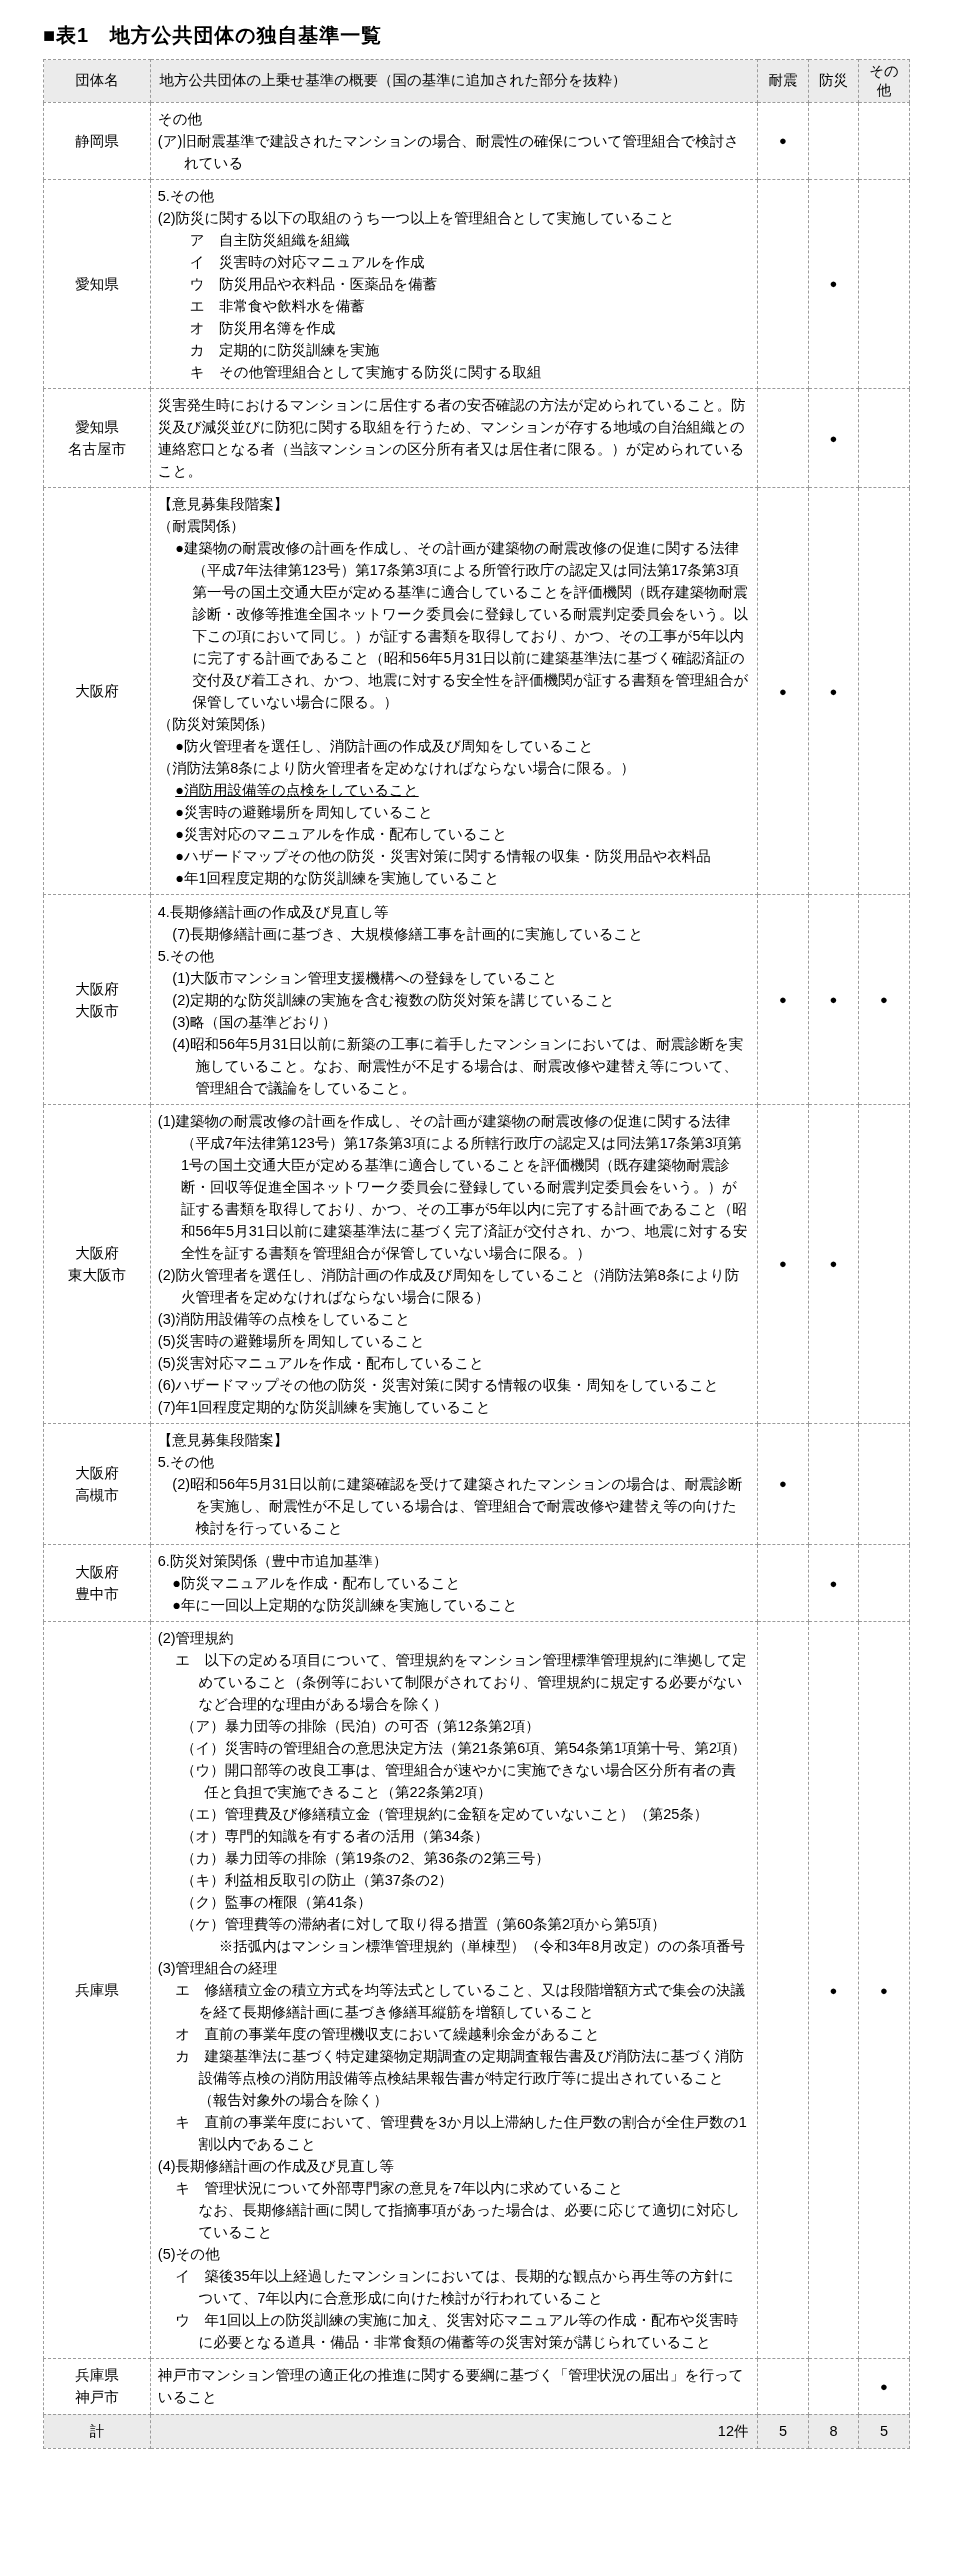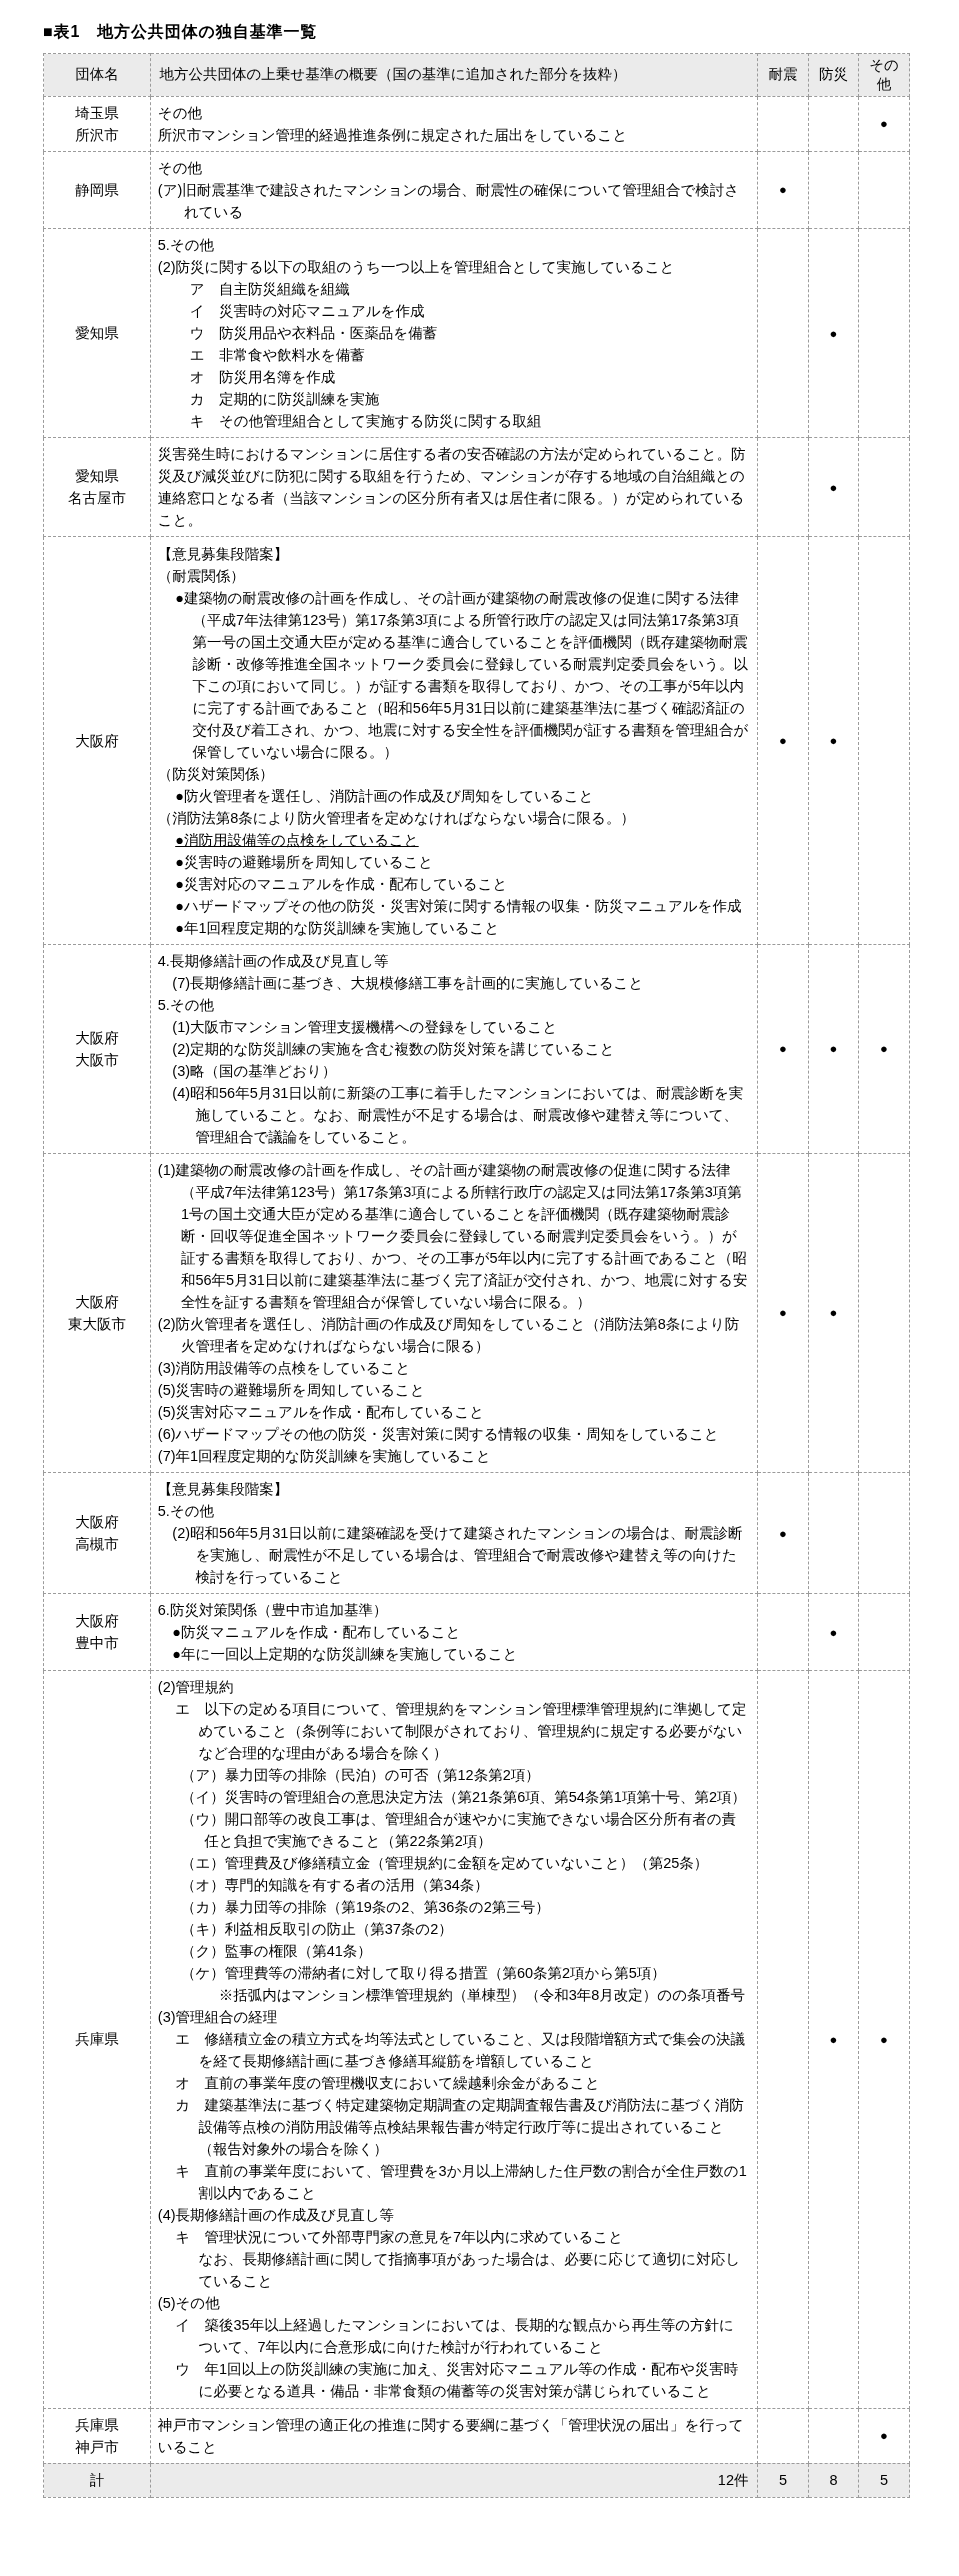--- a/index.html
+++ b/index.html
@@ -1,18 +1,18 @@
 <!DOCTYPE html>
 <html style="font-size:13.7px"><head>
 <meta charset="utf-8">
 <style>
   html,body{margin:0;padding:0;background:#fff;color:#000;}
   body{width:960px;min-height:2576px;font-family:"Liberation Sans",sans-serif;}
   .page{padding:22px 0 34px 43px;}
-  .doc-title{font-size:16px;font-weight:bold;margin:0 0 10.3px 0;letter-spacing:0.9px;}
+  .doc-title{font-size:20px;font-weight:bold;margin:0 0 10.3px 0;letter-spacing:0.9px;}
   table.std{border-collapse:collapse;table-layout:fixed;width:866px;}
   col.c-org{width:107px;} col.c-desc{width:607px;}
   col.c-m1{width:51px;} col.c-m2{width:50px;} col.c-m3{width:51px;}
   th,td{border:0.9px dashed #9b9b9b;}
   thead th{background:#ebebeb;font-weight:normal;font-size:14.5px;height:34px;padding:1.7px 3.4px;}
   thead th.h-desc{text-align:left;padding-left:8.5px;}
   td.org{text-align:center;vertical-align:middle;font-size:14.5px;line-height:22px;padding:3.4px 1.7px;}
   td.desc{vertical-align:middle;font-size:14.5px;line-height:22px;padding:5.1px 8.5px 5.1px 6.8px;}
   td.mark{text-align:center;vertical-align:middle;font-size:13px;padding:0;}
   .line{margin:0;}
@@ -39,30 +39,20 @@
       <tr>
         <th>団体名</th>
         <th class="h-desc">地方公共団体の上乗せ基準の概要（国の基準に追加された部分を抜粋）</th>
         <th>耐震</th>
         <th>防災</th>
         <th>その他</th>
       </tr>
     </thead>
     <tbody>
         <tr>
-          <td class="org">埼玉県<br>所沢市</td>
-          <td class="desc">
-            <div class="line" style="padding-left: 0em;">その他</div>
-            <div class="line" style="padding-left: 0em;">所沢市マンション管理的経過推進条例に規定された届出をしていること</div>
-          </td>
-          <td class="mark"></td>
-          <td class="mark"></td>
-          <td class="mark">●</td>
-        </tr>
-        <tr>
           <td class="org">静岡県</td>
           <td class="desc">
             <div class="line" style="padding-left: 0em;">その他</div>
             <div class="line" style="padding-left: 1.8em; text-indent: -1.8em;">(ア)旧耐震基準で建設されたマンションの場合、耐震性の確保について管理組合で検討されている</div>
           </td>
           <td class="mark">●</td>
           <td class="mark"></td>
           <td class="mark"></td>
         </tr>
         <tr>
@@ -96,21 +86,21 @@
           <td class="desc">
             <div class="line" style="padding-left: 0em;">【意見募集段階案】</div>
             <div class="line" style="padding-left: 0em;">（耐震関係）</div>
             <div class="line" style="padding-left: 2.4em; text-indent: -1.2em;">●建築物の耐震改修の計画を作成し、その計画が建築物の耐震改修の促進に関する法律（平成7年法律第123号）第17条第3項による所管行政庁の認定又は同法第17条第3項第一号の国土交通大臣が定める基準に適合していることを評価機関（既存建築物耐震診断・改修等推進全国ネットワーク委員会に登録している耐震判定委員会をいう。以下この項において同じ。）が証する書類を取得しており、かつ、その工事が5年以内に完了する計画であること（昭和56年5月31日以前に建築基準法に基づく確認済証の交付及び着工され、かつ、地震に対する安全性を評価機関が証する書類を管理組合が保管していない場合に限る。）</div>
             <div class="line" style="padding-left: 0em;">（防災対策関係）</div>
             <div class="line" style="padding-left: 2.4em; text-indent: -1.2em;">●防火管理者を選任し、消防計画の作成及び周知をしていること</div>
             <div class="line" style="padding-left: 0em;">（消防法第8条により防火管理者を定めなければならない場合に限る。）</div>
             <div class="line" style="padding-left: 2.4em; text-indent: -1.2em; text-decoration: underline;">●消防用設備等の点検をしていること</div>
             <div class="line" style="padding-left: 2.4em; text-indent: -1.2em;">●災害時の避難場所を周知していること</div>
             <div class="line" style="padding-left: 2.4em; text-indent: -1.2em;">●災害対応のマニュアルを作成・配布していること</div>
-            <div class="line" style="padding-left: 2.4em; text-indent: -1.2em;">●ハザードマップその他の防災・災害対策に関する情報の収集・防災マニュアルを作成</div>
+            <div class="line" style="padding-left: 2.4em; text-indent: -1.2em;">●ハザードマップその他の防災・災害対策に関する情報の収集・防災用品や衣料品</div>
             <div class="line" style="padding-left: 2.4em; text-indent: -1.2em;">●年1回程度定期的な防災訓練を実施していること</div>
           </td>
           <td class="mark">●</td>
           <td class="mark">●</td>
           <td class="mark"></td>
         </tr>
         <tr>
           <td class="org">大阪府<br>大阪市</td>
           <td class="desc">
             <div class="line" style="padding-left: 0em;">4.長期修繕計画の作成及び見直し等</div>

